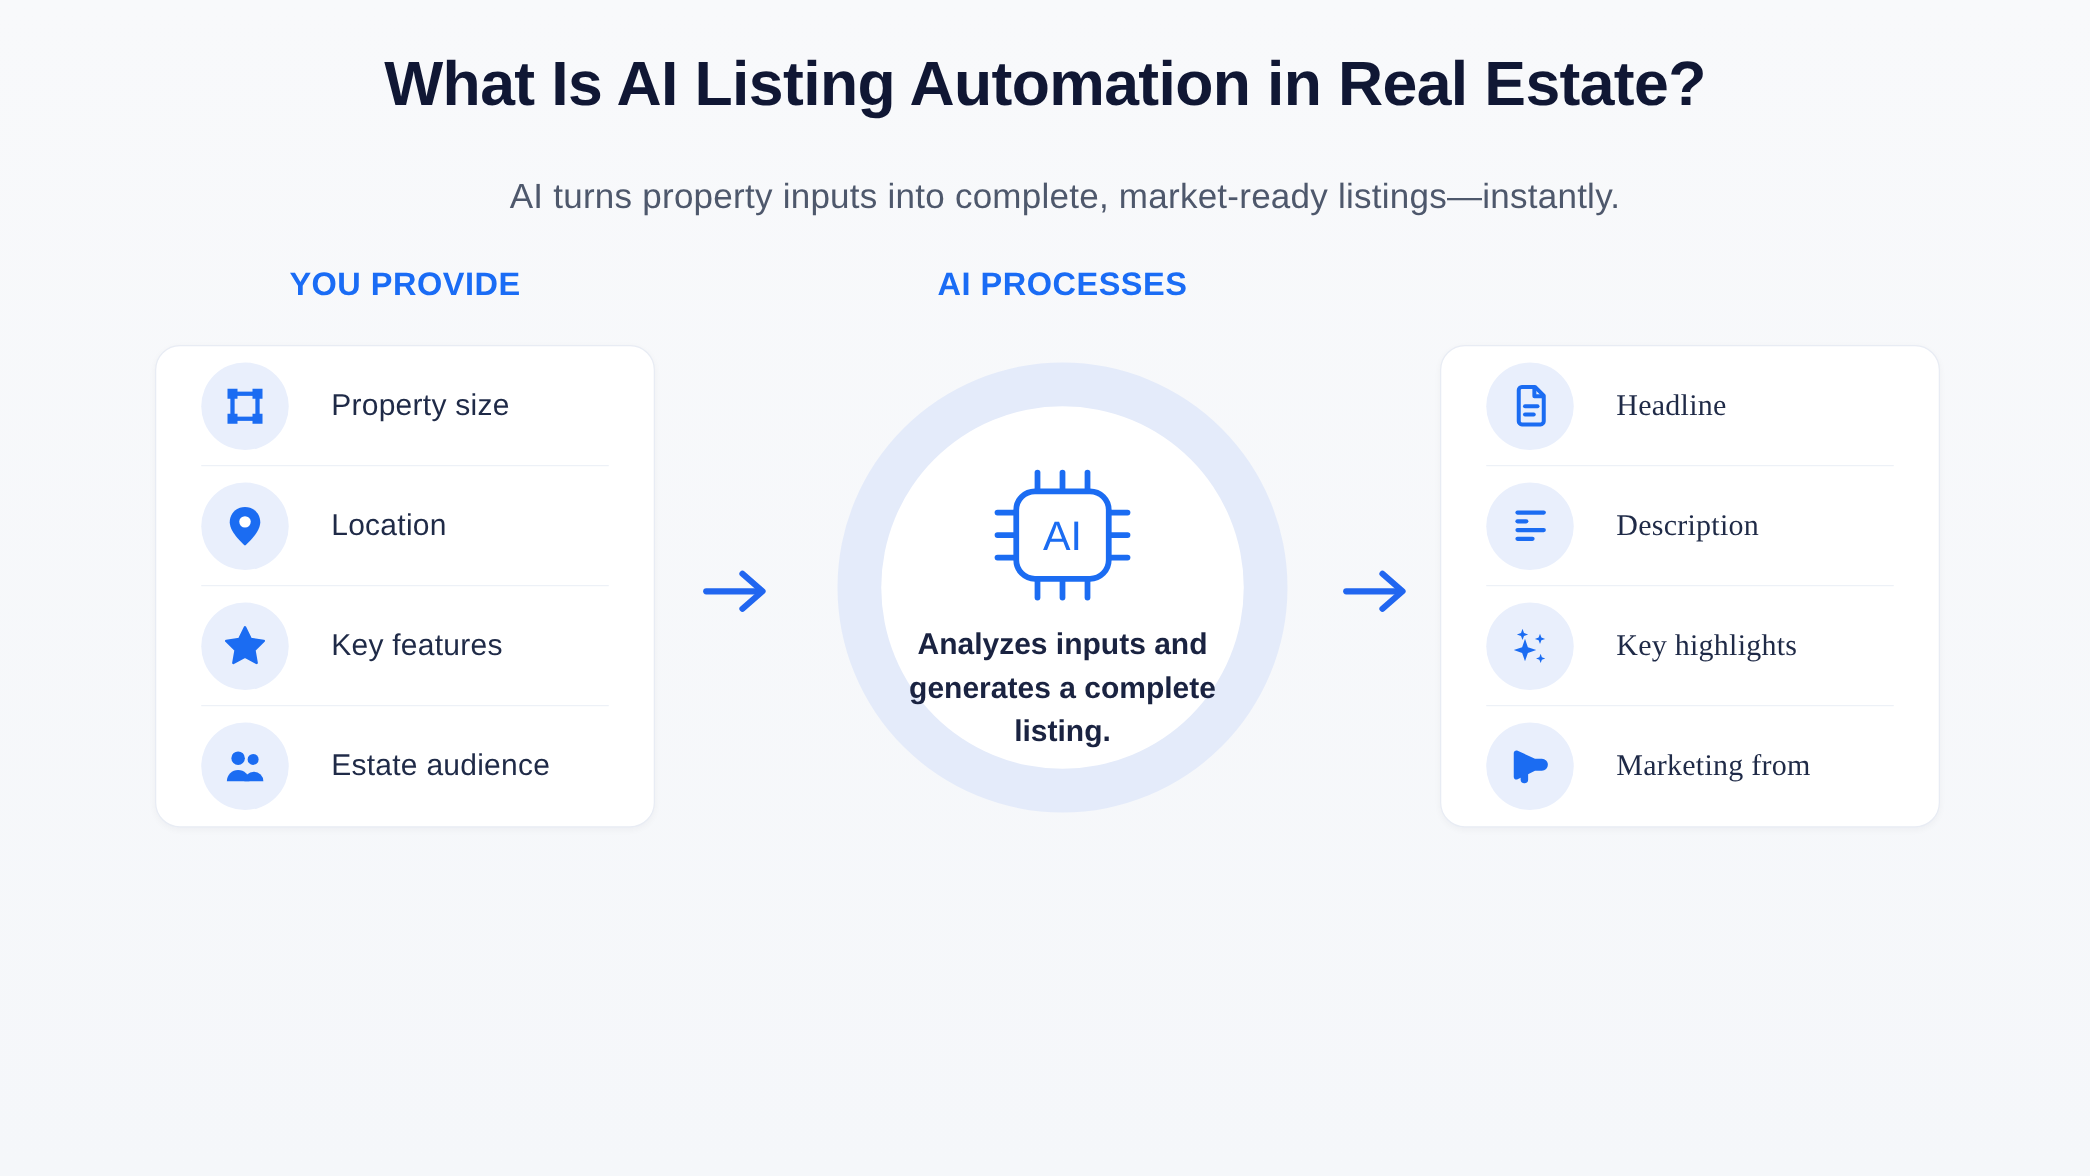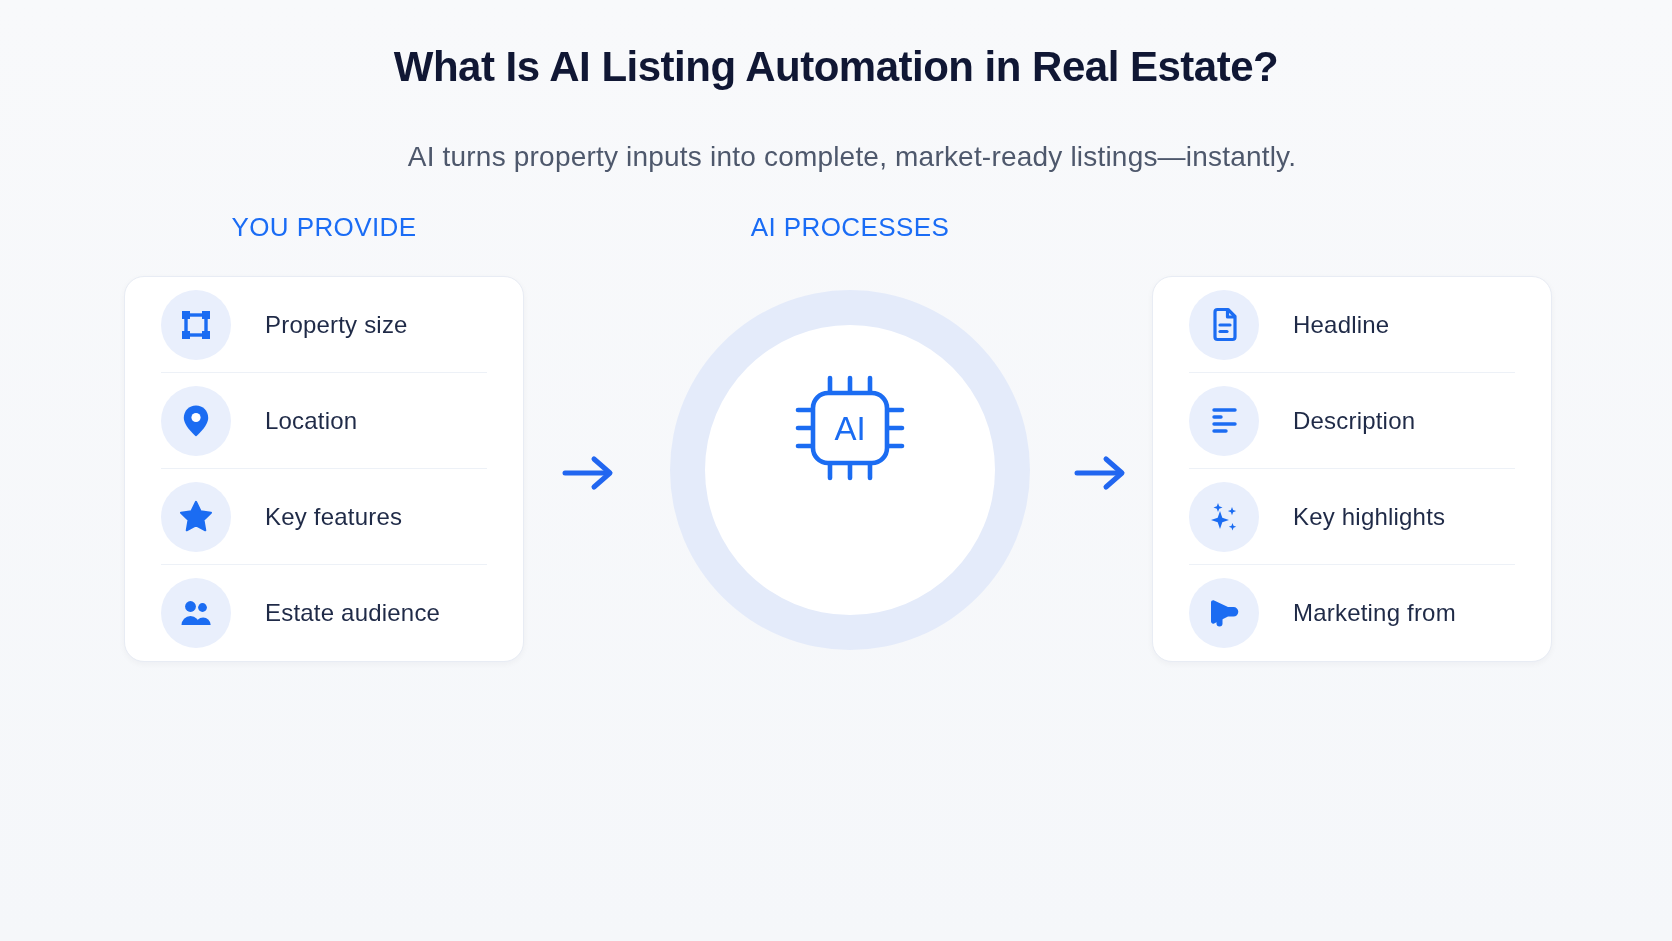--- a/index.html
+++ b/index.html
@@ -2,44 +2,44 @@
 <html><head>
 <meta charset="utf-8">
 <style>
   html,body{margin:0;padding:0;background:#f7f8fa;}
   .page{
     position:relative;width:1672px;height:941px;overflow:hidden;
     font-family:"Liberation Sans",sans-serif;background:linear-gradient(180deg,#f8f9fb 0%,#f5f7fa 100%);
   }
   .page-title{
     position:absolute;left:0;top:36px;width:1672px;margin:0;
-    text-align:center;font-size:42px;line-height:62px;font-weight:bold;
+    text-align:center;font-size:50px;line-height:62px;font-weight:bold;
     color:#101734;letter-spacing:-0.5px;
   }
   .page-subtitle{
     position:absolute;left:0;top:122px;width:1672px;margin:16px;
     text-align:center;font-size:28px;line-height:38px;font-weight:normal;
     color:#4e586c;letter-spacing:0.2px;
   }
   .col-heading{
     position:absolute;top:212px;width:400px;margin:0;
-    text-align:center;font-size:26px;font-weight:normal;color:#1a6cf5;letter-spacing:0.4px;
+    text-align:center;font-size:26px;font-weight:bold;color:#1a6cf5;letter-spacing:0.4px;
   }
   .heading-provide{left:124px;}
   .heading-process{left:650px;text-align:center;}
   .heading-get{left:1152px;}
 
   .card{
     position:absolute;top:276px;width:400px;height:386px;
     background:#ffffff;border:1px solid #e8ecf4;border-radius:20px;
     box-shadow:0 2px 6px rgba(20,30,60,0.04);
     display:flex;flex-direction:column;box-sizing:border-box;
   }
   .card-left{left:124px;}
-  .card-right{left:1152px;}
+  .card-right{left:1152px;font-family:Liberation Serif, serif;}
   .row{
     position:relative;flex:1;display:flex;align-items:center;
     padding-left:36px;
   }
   .row:not(:last-child)::after{
     content:"";position:absolute;left:36px;right:36px;bottom:0;height:1px;background:#edf1f7;
   }
   .icon-circle{
     width:70px;height:70px;border-radius:50%;background:#e9effc;
     display:flex;align-items:center;justify-content:center;flex:0 0 auto;
@@ -149,20 +149,21 @@
       <line x1="6" y1="38" x2="22" y2="38"></line>
         <line x1="6" y1="56" x2="22" y2="56"></line>
         <line x1="6" y1="74" x2="22" y2="74"></line>
       <line x1="94" y1="38" x2="110" y2="38"></line>
         <line x1="94" y1="56" x2="110" y2="56"></line>
         <line x1="94" y1="74" x2="110" y2="74"></line>
     </g>
     <rect x="21" y="21" width="74" height="70" rx="15" fill="#ffffff" stroke="#1b6cf2" stroke-width="4.6"></rect>
     <text x="58" y="68" text-anchor="middle" font-family="Liberation Sans, sans-serif" font-size="33" fill="#1b6cf2">AI</text>
   </svg>
+  <p class="process-desc">Analyzes inputs and generates a complete listing.</p>
 
   <svg class="flow-arrow arrow-left" width="58" height="40" viewBox="0 0 58 40">
     <line x1="5" y1="20" x2="48" y2="20" stroke="#2166f0" stroke-width="5" stroke-linecap="round"></line>
     <path d="M34 6 L50 20 L34 34" fill="none" stroke="#2166f0" stroke-width="5" stroke-linecap="round" stroke-linejoin="round"></path>
   </svg>
   <svg class="flow-arrow arrow-right" width="58" height="40" viewBox="0 0 58 40">
     <line x1="5" y1="20" x2="48" y2="20" stroke="#2166f0" stroke-width="5" stroke-linecap="round"></line>
     <path d="M34 6 L50 20 L34 34" fill="none" stroke="#2166f0" stroke-width="5" stroke-linecap="round" stroke-linejoin="round"></path>
   </svg>
 

